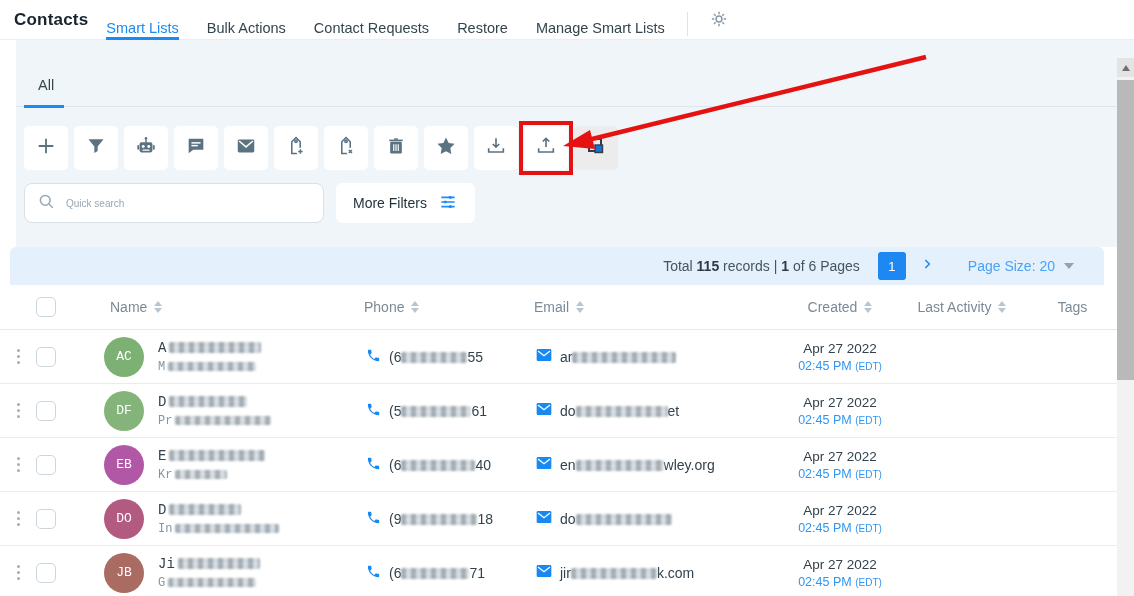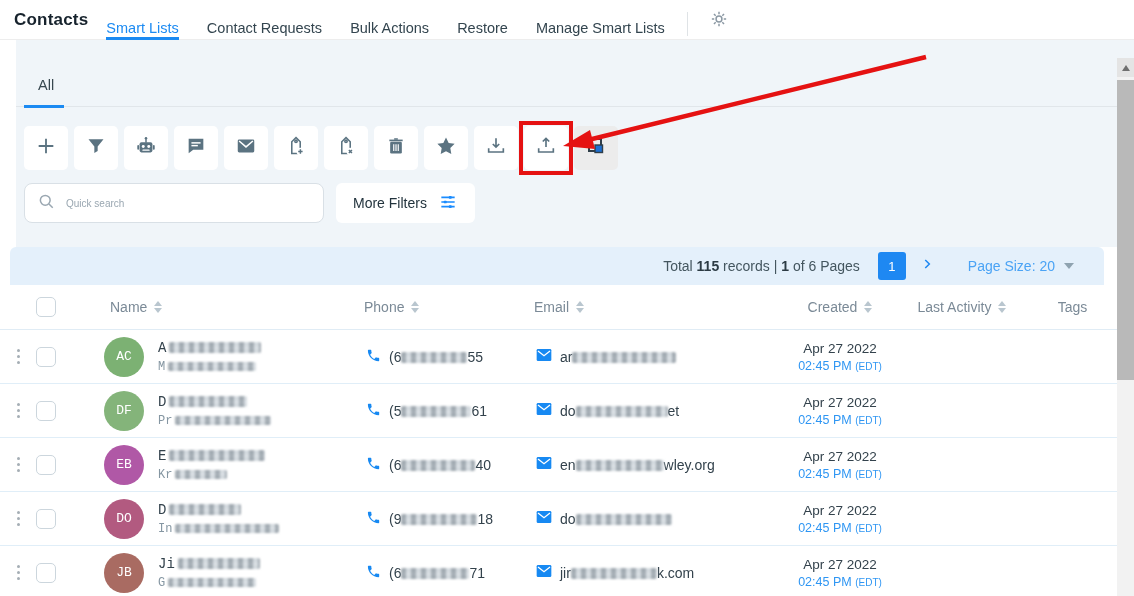--- a/index.html
+++ b/index.html
@@ -98,22 +98,22 @@
   
   .anno { position:absolute; inset:0; z-index:6; pointer-events:none; }
 </style>
 </head>
 <body>
 
 <header class="topnav">
   <div class="title">Contacts</div>
   <nav class="navtabs">
     <div class="navtab active">Smart Lists</div>
+    <div class="navtab">Bulk Actions</div>
     <div class="navtab">Contact Requests</div>
-    <div class="navtab">Bulk Actions</div>
     <div class="navtab">Restore</div>
     <div class="navtab">Manage Smart Lists</div>
   </nav>
   <div class="nav-divider"></div>
   <div class="gearbtn">
     <span>
       <svg width="22" height="22" viewBox="0 0 24 24" fill="none" stroke="#8b98a3" stroke-width="1.6">
         <circle cx="12" cy="12" r="3.2"></circle>
         <path d="M12 4.2v2.6M12 17.2v2.6M4.2 12h2.6M17.2 12h2.6M6.5 6.5l1.9 1.9M15.6 15.6l1.9 1.9M17.5 6.5l-1.9 1.9M8.4 15.6l-1.9 1.9"></path>
       </svg>

